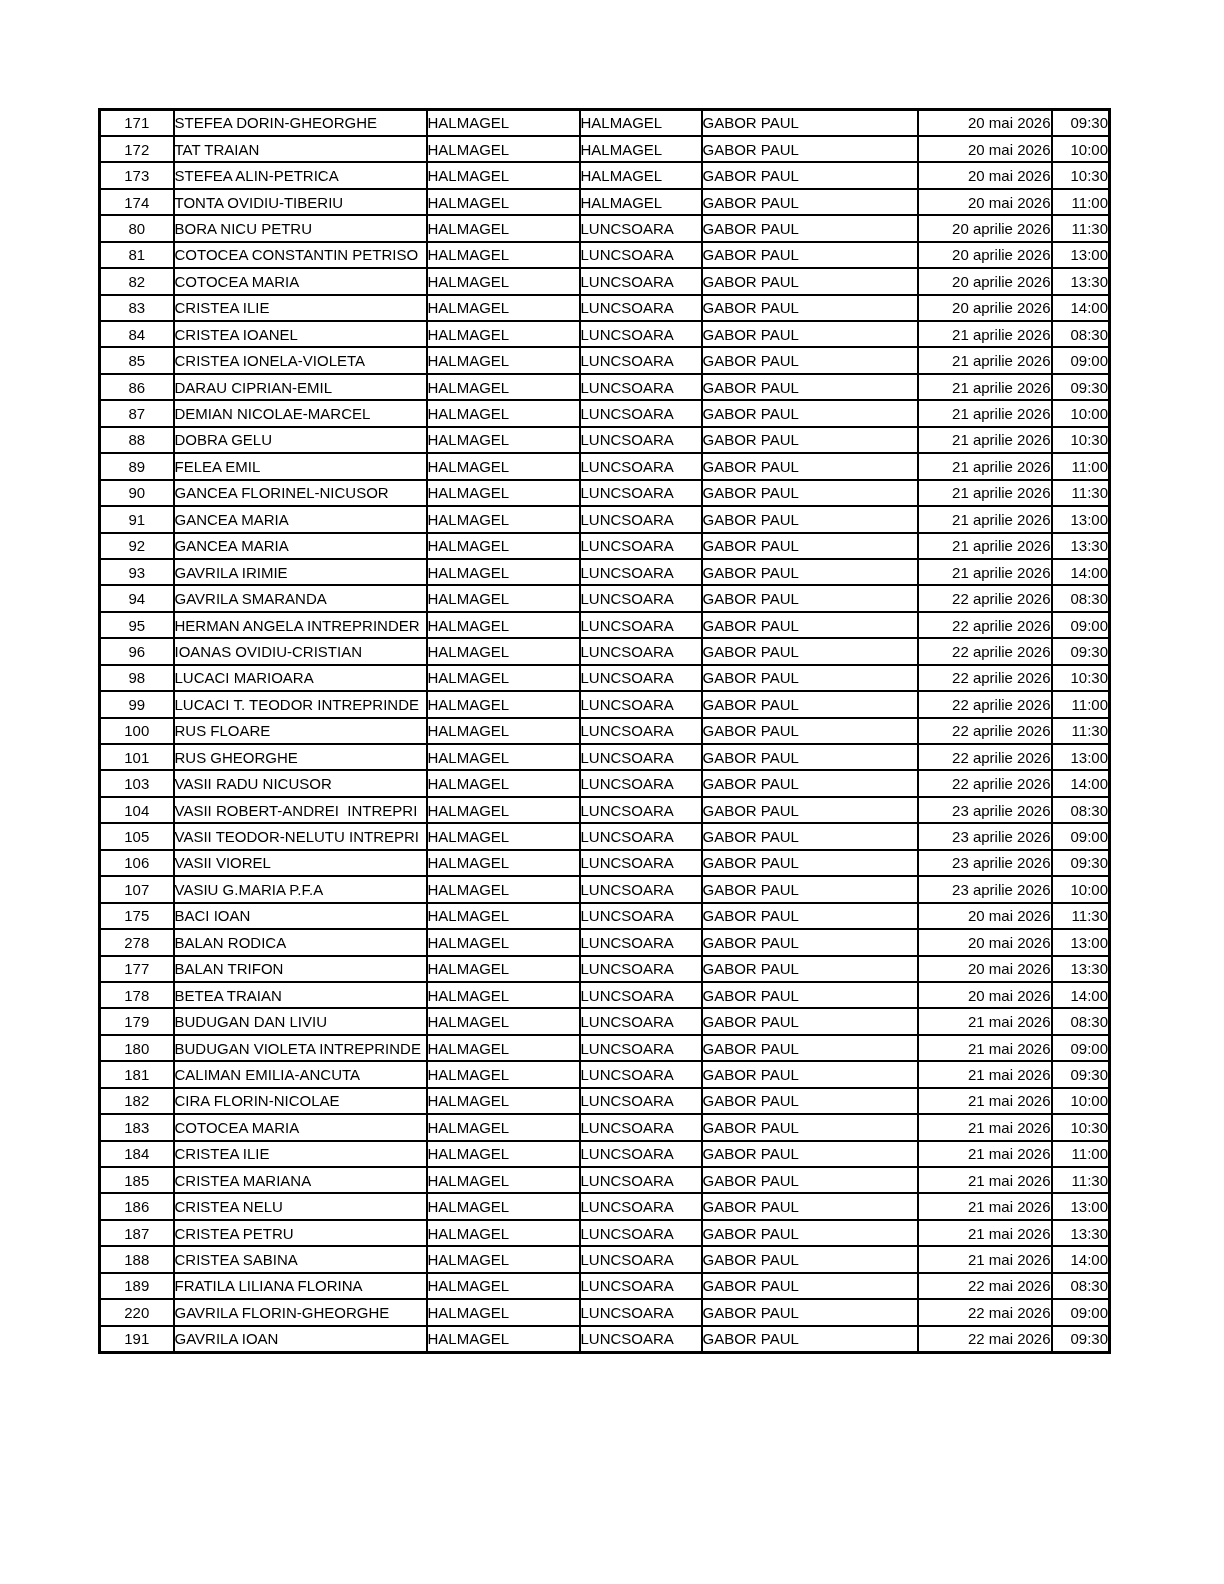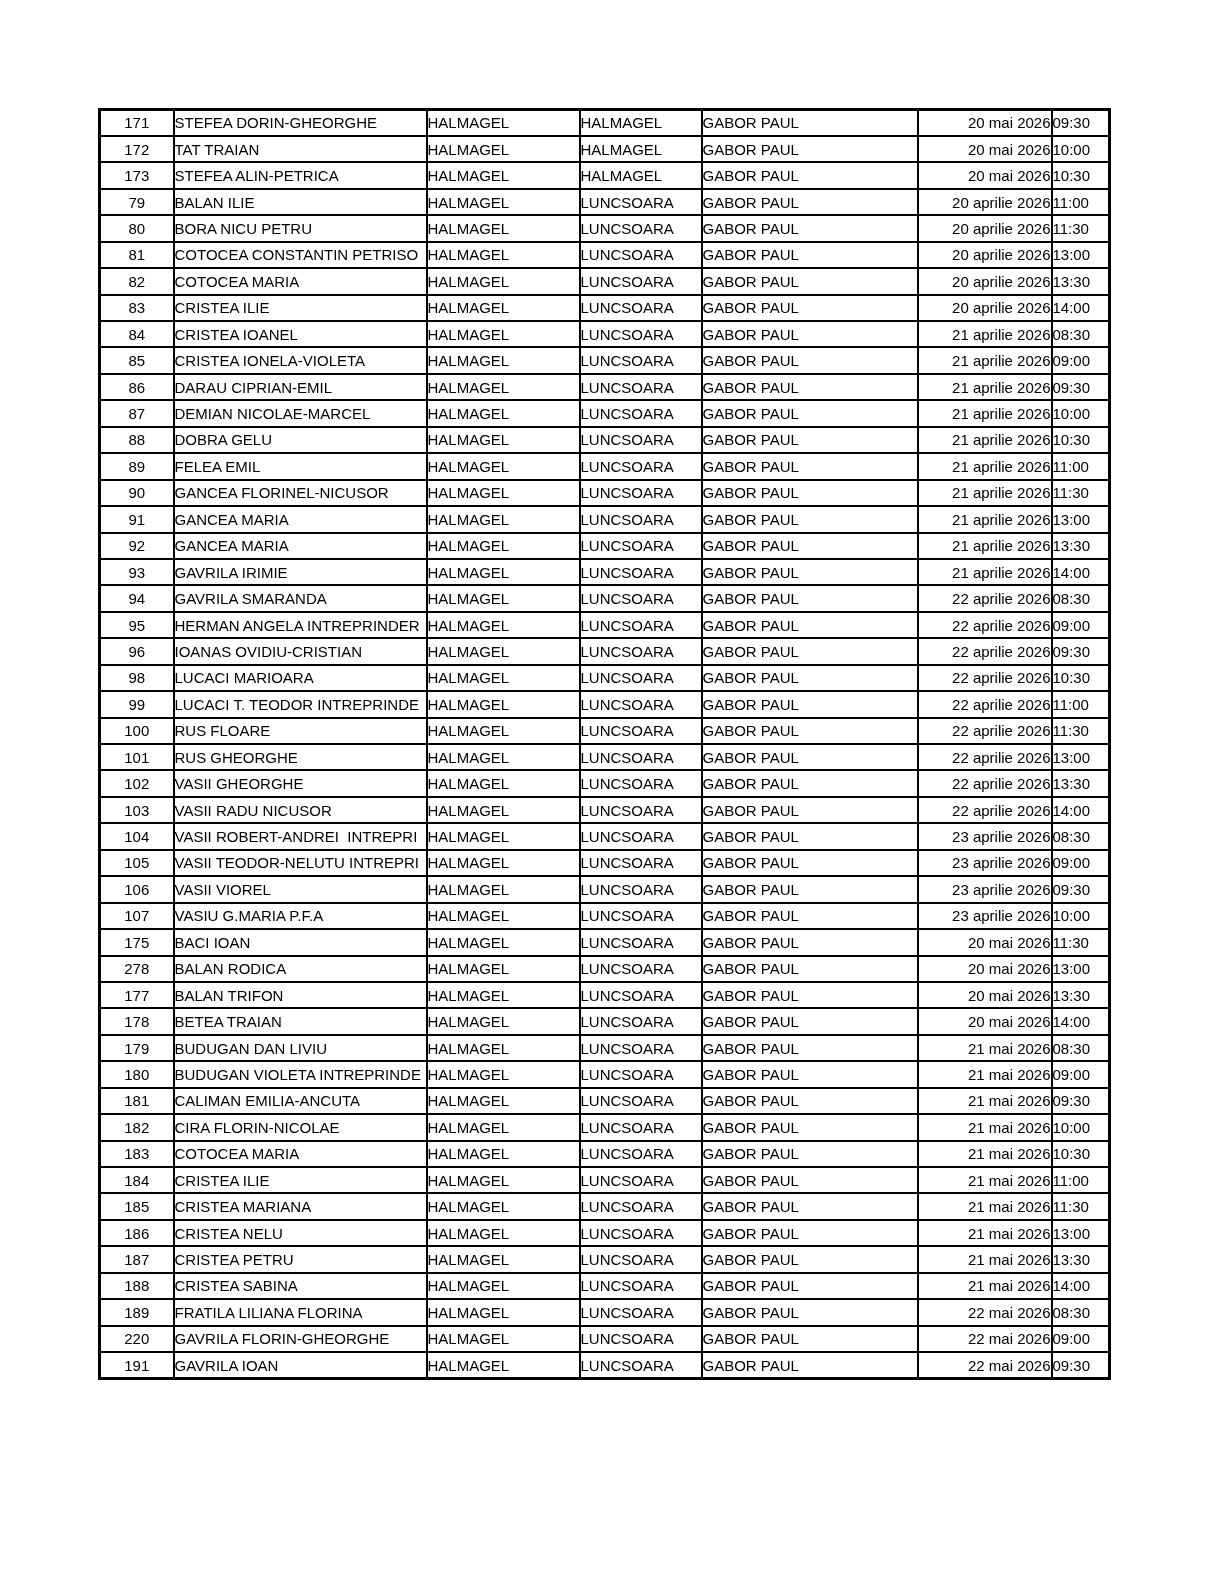--- a/index.html
+++ b/index.html
@@ -36,21 +36,21 @@
     white-space: pre;
     overflow: hidden;
     vertical-align: middle;
   }
   td.col-nr     { text-align: center; }
   td.col-name,
   td.col-commune,
   td.col-village,
   td.col-agent  { text-align: left; padding-left: 5px; }
   td.col-date   { text-align: right; padding-right: 10px; margin-top: 14px; }
-  td.col-time   { text-align: left; }
+  td.col-time   { text-align: right; }
 </style>
 </head>
 <body>
 
 <div class="page">
   <table class="schedule">
     <colgroup>
       <col style="width:74px">
       <col style="width:253px">
       <col style="width:153px">
@@ -81,26 +81,26 @@
         <tr>
           <td class="col-nr">173</td>
           <td class="col-name">STEFEA ALIN-PETRICA</td>
           <td class="col-commune">HALMAGEL</td>
           <td class="col-village">HALMAGEL</td>
           <td class="col-agent">GABOR PAUL</td>
           <td class="col-date">20 mai 2026</td>
           <td class="col-time">10:30</td>
         </tr>
         <tr>
-          <td class="col-nr">79</td>
-          <td class="col-name">BALAN ILIE</td>
-          <td class="col-commune">HALMAGEL</td>
-          <td class="col-village">LUNCSOARA</td>
-          <td class="col-agent">GABOR PAUL</td>
-          <td class="col-date">20 aprilie 2026</td>
+          <td class="col-nr">174</td>
+          <td class="col-name">TONTA OVIDIU-TIBERIU</td>
+          <td class="col-commune">HALMAGEL</td>
+          <td class="col-village">HALMAGEL</td>
+          <td class="col-agent">GABOR PAUL</td>
+          <td class="col-date">20 mai 2026</td>
           <td class="col-time">11:00</td>
         </tr>
         <tr>
           <td class="col-nr">80</td>
           <td class="col-name">BORA NICU PETRU</td>
           <td class="col-commune">HALMAGEL</td>
           <td class="col-village">LUNCSOARA</td>
           <td class="col-agent">GABOR PAUL</td>
           <td class="col-date">20 aprilie 2026</td>
           <td class="col-time">11:30</td>
@@ -277,29 +277,20 @@
           <td class="col-time">11:30</td>
         </tr>
         <tr>
           <td class="col-nr">101</td>
           <td class="col-name">RUS GHEORGHE</td>
           <td class="col-commune">HALMAGEL</td>
           <td class="col-village">LUNCSOARA</td>
           <td class="col-agent">GABOR PAUL</td>
           <td class="col-date">22 aprilie 2026</td>
           <td class="col-time">13:00</td>
-        </tr>
-        <tr>
-          <td class="col-nr">102</td>
-          <td class="col-name">VASII GHEORGHE</td>
-          <td class="col-commune">HALMAGEL</td>
-          <td class="col-village">LUNCSOARA</td>
-          <td class="col-agent">GABOR PAUL</td>
-          <td class="col-date">22 aprilie 2026</td>
-          <td class="col-time">13:30</td>
         </tr>
         <tr>
           <td class="col-nr">103</td>
           <td class="col-name">VASII RADU NICUSOR</td>
           <td class="col-commune">HALMAGEL</td>
           <td class="col-village">LUNCSOARA</td>
           <td class="col-agent">GABOR PAUL</td>
           <td class="col-date">22 aprilie 2026</td>
           <td class="col-time">14:00</td>
         </tr>

